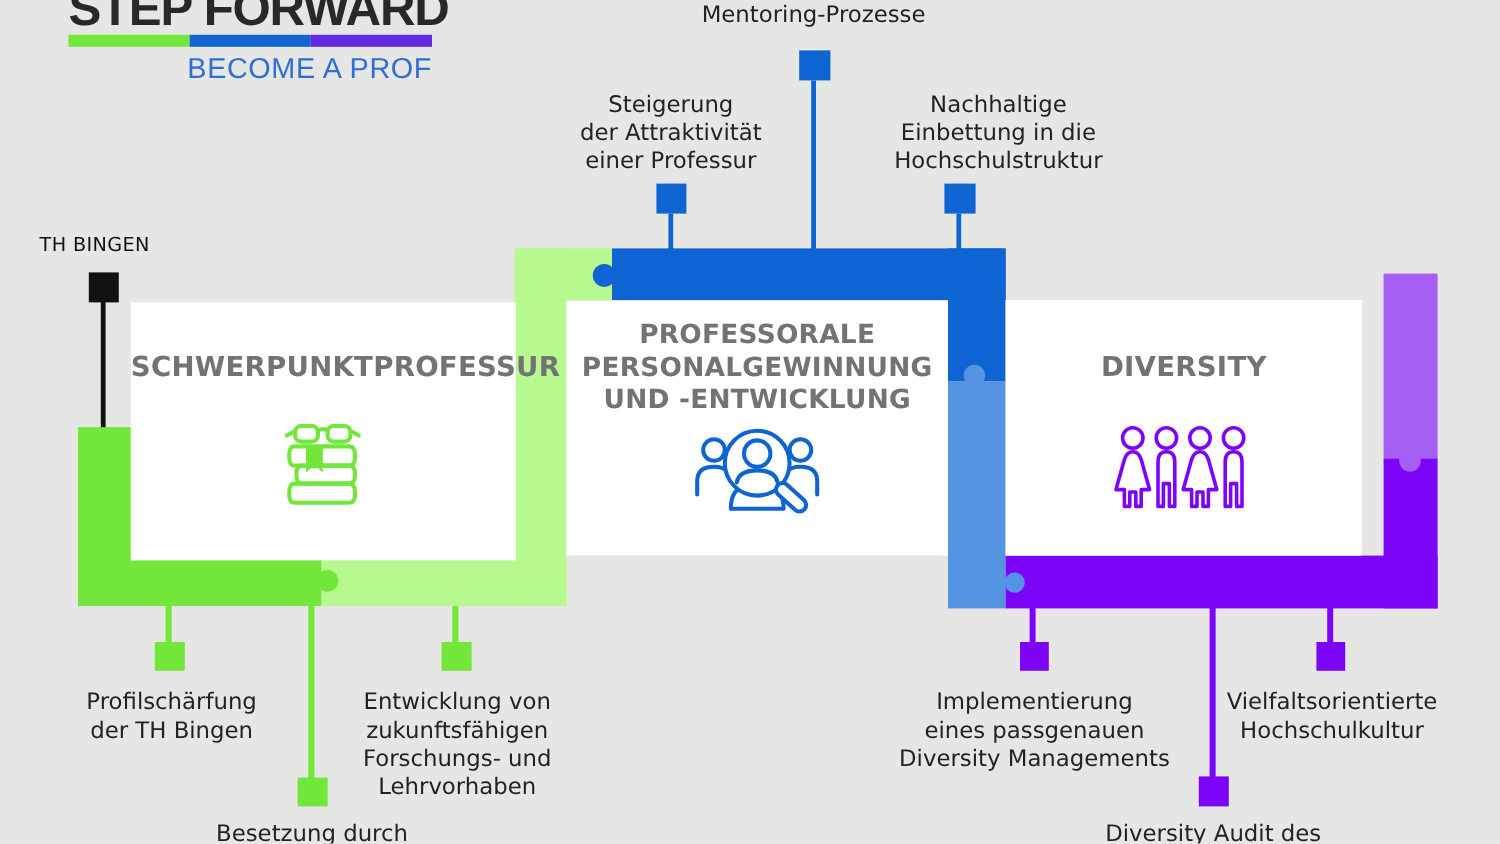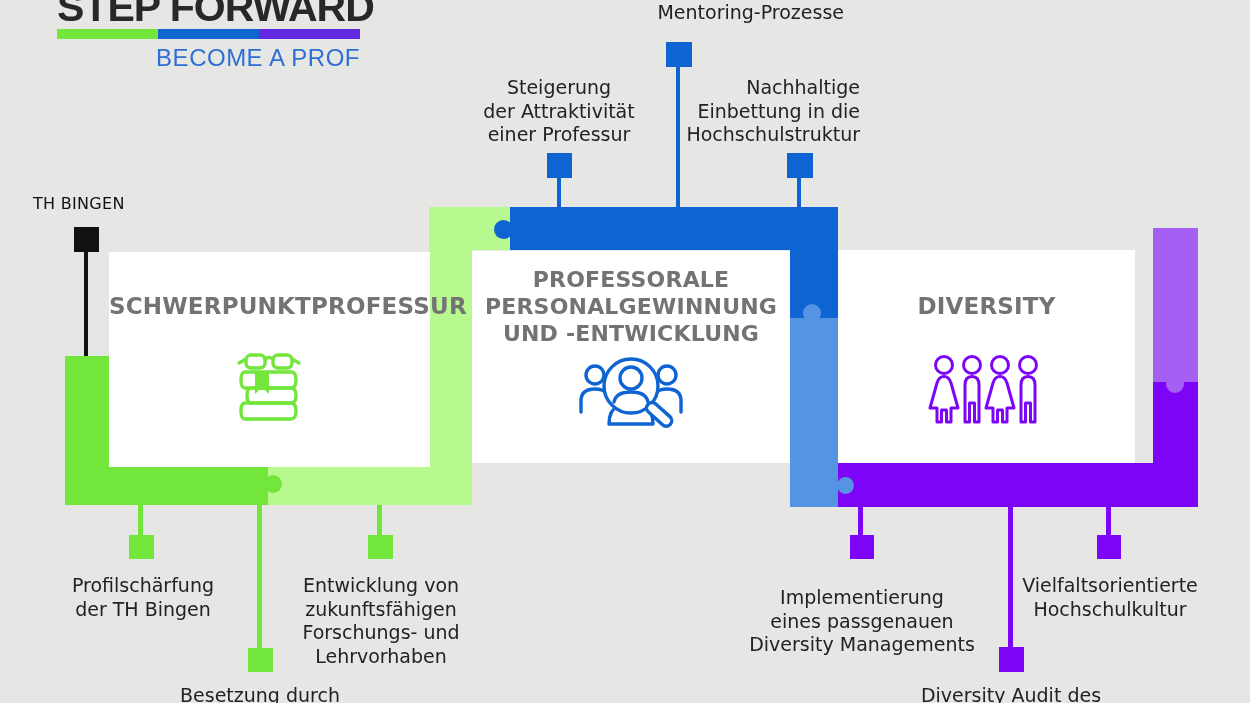--- a/index.html
+++ b/index.html
@@ -48,31 +48,31 @@
     <div style="background:#72e63a"></div>
     <div style="background:#1165d0"></div>
     <div style="background:#6229e1"></div>
   </div>
   <div class="logo-sub">BECOME A PROF</div>
 
   <div class="org">TH BINGEN</div>
   <div class="sq" style="left:74px;top:227px;width:25px;height:25px;background:#111;"></div>
   <div class="stem" style="left:84px;top:250px;width:4px;height:108px;background:#111;"></div>
 
-  <div class="label" style="left:544px;top:1px;width:300px;text-align:right;">Mentoring-Prozesse</div>
+  <div class="label" style="left:528px;top:1px;width:300px;">Mentoring-Prozesse</div>
   <div class="sq" style="left:666px;top:42px;width:26px;height:25px;background:#0d64d2;"></div>
   <div class="stem" style="left:676px;top:67px;width:4px;height:142px;background:#0d64d2;"></div>
 
   <div class="label" style="left:459px;top:76px;width:200px;">Steigerung
 der Attraktivität
 einer Professur</div>
   <div class="sq" style="left:547px;top:153px;width:25px;height:25px;background:#0d64d2;"></div>
   <div class="stem" style="left:557px;top:178px;width:4px;height:31px;background:#0d64d2;"></div>
 
-  <div class="label" style="left:660px;top:76px;width:200px;text-align:right;">Nachhaltige
+  <div class="label" style="left:732px;top:76px;width:200px;">Nachhaltige
 Einbettung in die
 Hochschulstruktur</div>
   <div class="sq" style="left:787px;top:153px;width:26px;height:25px;background:#0d64d2;"></div>
   <div class="stem" style="left:797px;top:178px;width:4px;height:31px;background:#0d64d2;"></div>
 
   <div class="stem" style="left:138px;top:503px;width:5px;height:33px;background:#72e63a;"></div>
   <div class="sq" style="left:129px;top:535px;width:25px;height:24px;background:#72e63a;"></div>
 
   <div class="stem" style="left:377px;top:503px;width:5px;height:33px;background:#72e63a;"></div>
   <div class="sq" style="left:368px;top:535px;width:25px;height:24px;background:#72e63a;"></div>
@@ -185,20 +185,20 @@
     </div>
   </div>
 
   <div class="label" style="left:43px;top:574px;width:200px;">Profilschärfung
 der TH Bingen</div>
   <div class="label" style="left:281px;top:574px;width:200px;">Entwicklung von
 zukunftsfähigen
 Forschungs- und
 Lehrvorhaben</div>
   <div class="label" style="left:135px;top:684px;width:250px;">Besetzung durch</div>
-  <div class="label" style="left:737px;top:574px;width:250px;margin-top:12px;">Implementierung
+  <div class="label" style="left:737px;top:574px;width:250px;">Implementierung
 eines passgenauen
 Diversity Managements</div>
   <div class="label" style="left:886px;top:684px;width:250px;">Diversity Audit des</div>
   <div class="label" style="left:995px;top:574px;width:230px;">Vielfaltsorientierte
 Hochschulkultur</div>
 
 </div>
 
 </body></html>

